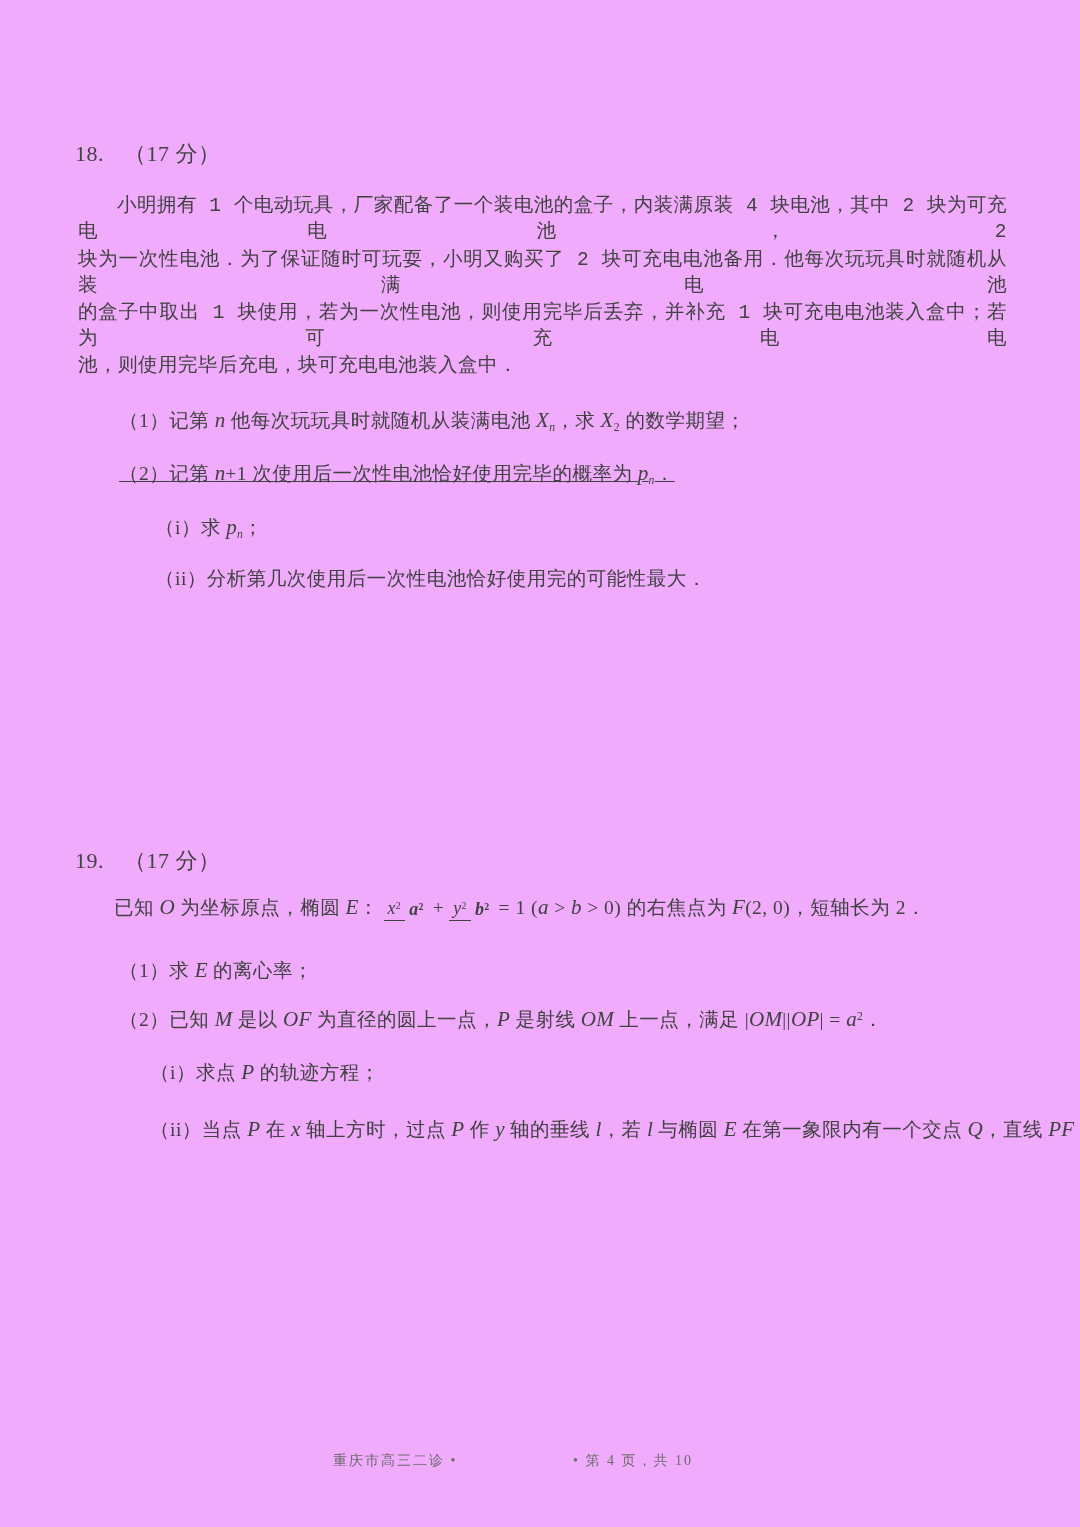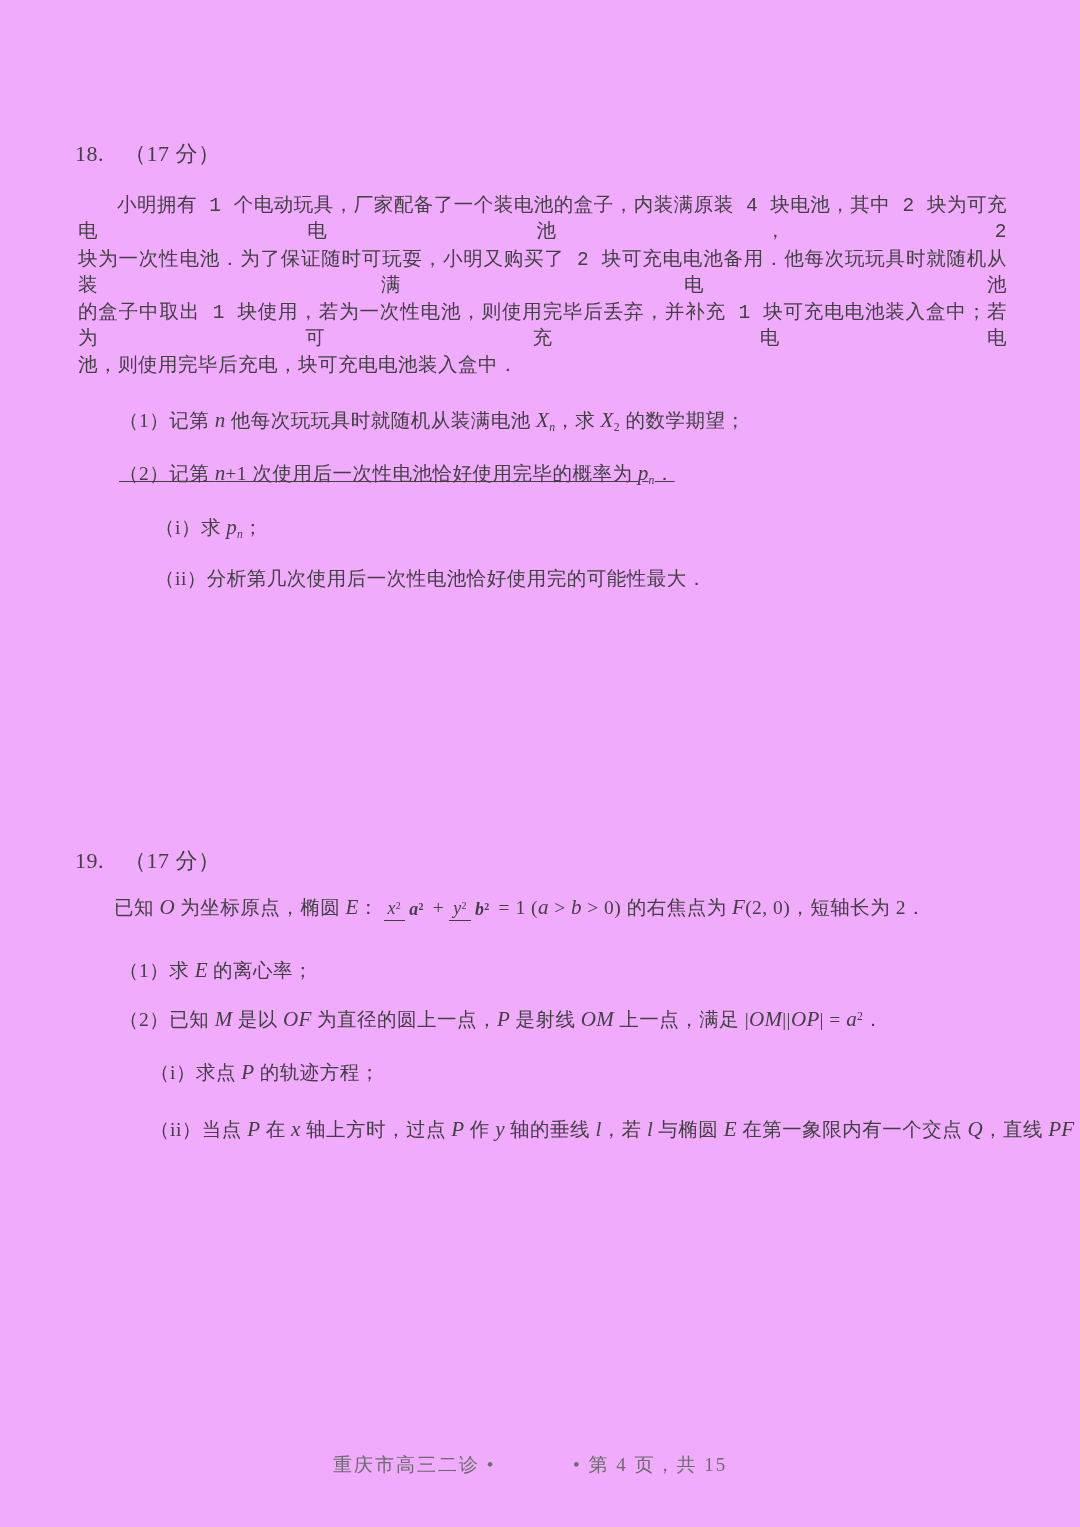--- a/index.html
+++ b/index.html
@@ -43,21 +43,21 @@
     align-items:center;
     vertical-align:middle;
     font-size:0.85em;
     line-height:1.18;
     margin:0 5px;
   }
   .fnum{padding:0 4px 1px 4px;border-bottom:1.4px solid #414141;}
   .fden{padding:1px 4px 0 4px;font-weight:bold;}
   .footer-line{
     position:absolute;
-    font-size:19px;
+    font-size:14px;
     color:#6b6b6b;
     letter-spacing:2px;
     white-space:nowrap;
   }
 </style>
 </head>
 <body>
 
 <div class="page">
 
@@ -86,15 +86,15 @@
         <span class="fnum"><span class="it">y</span><span class="sp">2</span></span>
         <span class="fden"><span class="it">b</span><span class="sp">2</span></span>
       </span><span>= 1 (</span><span class="it">a</span><span> &gt; </span><span class="it">b</span><span> &gt; 0) 的右焦点为 </span><span class="it">F</span><span>(2, 0)，短轴长为 2．</span></div>
 
   <div class="line" style="top:956px;left:119px;"><span>（1）求 </span><span class="it">E</span><span> 的离心率；</span></div>
   <div class="line" style="top:1005px;left:119px;"><span>（2）已知 </span><span class="it">M</span><span> 是以 </span><span class="it">OF</span><span> 为直径的圆上一点，</span><span class="it">P</span><span> 是射线 </span><span class="it">OM</span><span> 上一点，满足 |</span><span class="it">OM</span><span>||</span><span class="it">OP</span><span>| = </span><span class="it">a</span><span class="sp">2</span><span>．</span></div>
   <div class="line" style="top:1058px;left:150px;"><span>（i）求点 </span><span class="it">P</span><span> 的轨迹方程；</span></div>
   <div class="line" style="top:1115px;left:150px;"><span>（ii）当点 </span><span class="it">P</span><span> 在 </span><span class="it">x</span><span> 轴上方时，过点 </span><span class="it">P</span><span> 作 </span><span class="it">y</span><span> 轴的垂线 </span><span class="it">l</span><span>，若 </span><span class="it">l</span><span> 与椭圆 </span><span class="it">E</span><span> 在第一象限内有一个交点 </span><span class="it">Q</span><span>，直线 </span><span class="it">PF</span></div>
 
   <div class="footer-line" style="top:1452px;left:333px;">重庆市高三二诊 •</div>
-  <div class="footer-line" style="top:1452px;left:573px;">• 第 4 页，共 15</div>
+  <div class="footer-line" style="top:1452px;left:573px;">• 第 4 页，共 10</div>
 
 </div>
 
 </body></html>

